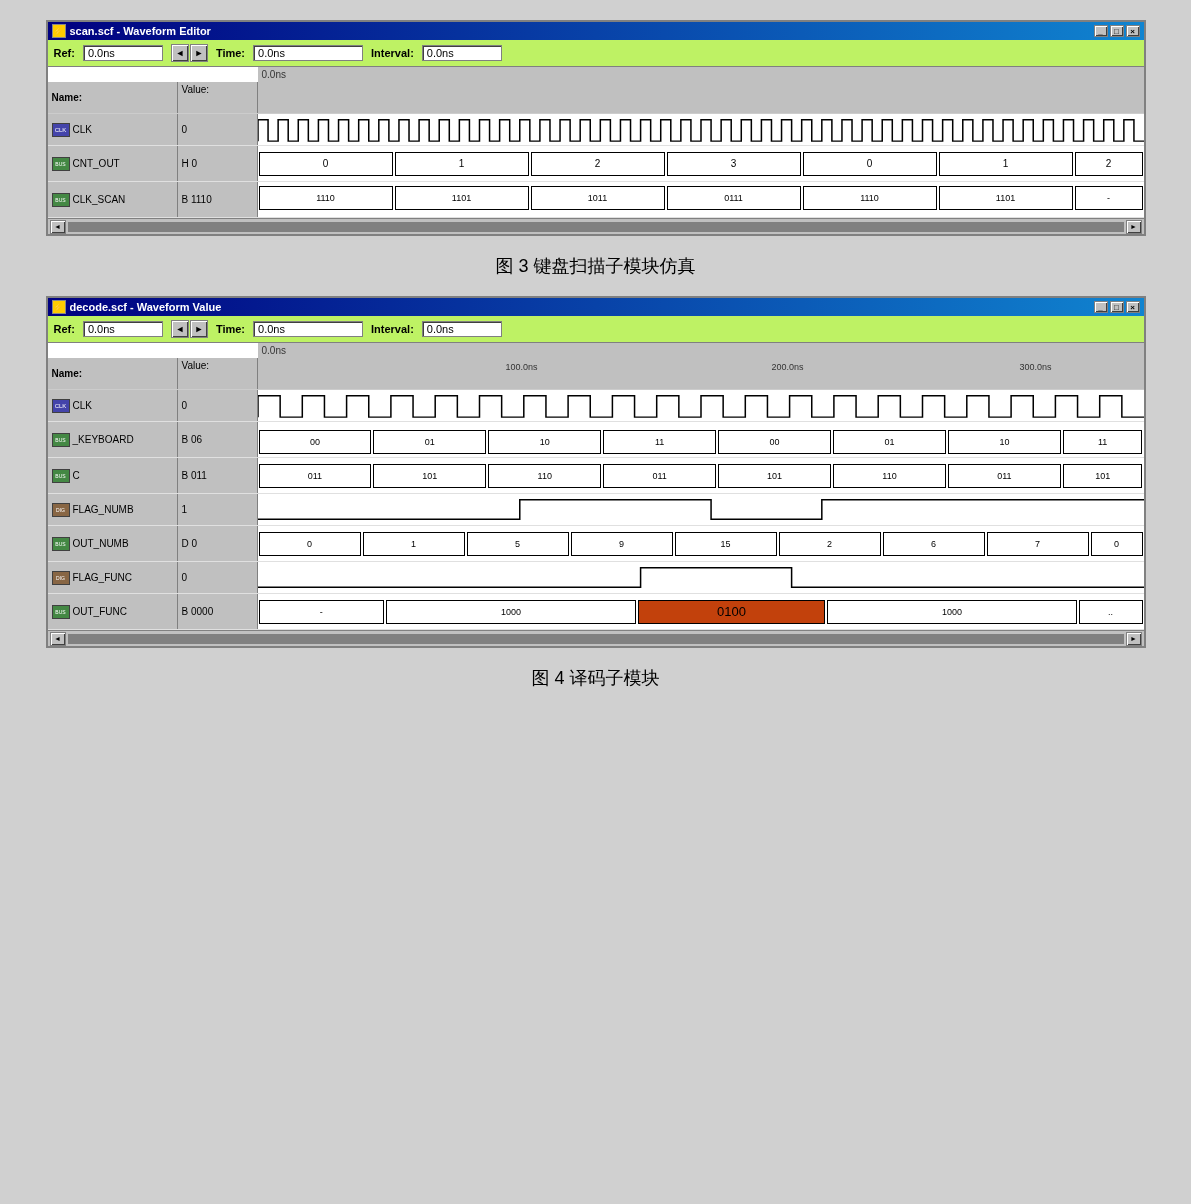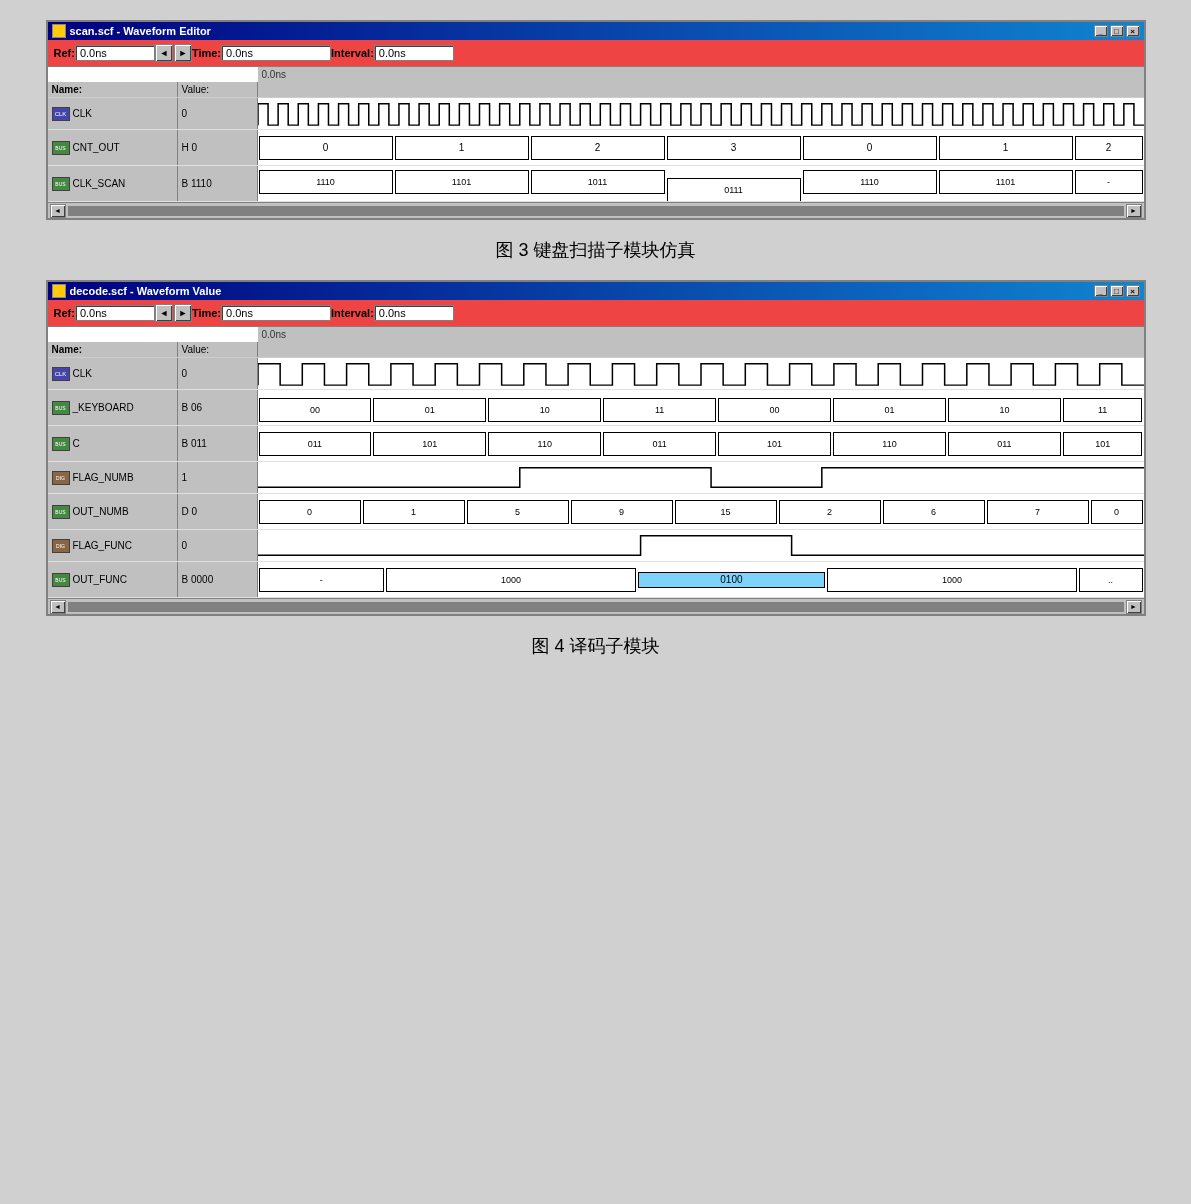--- a/index.html
+++ b/index.html
@@ -67,24 +67,25 @@
       box-shadow: inset 1px 1px #fff, inset -1px -1px #404040;
       font-size: 8px;
       cursor: pointer;
       display: flex;
       align-items: center;
       justify-content: center;
       color: #000;
     }
 
     .toolbar {
-      background: #ef4444;
+      background: #bef264;
       padding: 4px 6px;
       display: flex;
       align-items: center;
+      gap: 8px;
       border-bottom: 1px solid #808080;
     }
 
     .toolbar-label {
       font-size: 11px;
       font-weight: bold;
     }
 
     .toolbar-input {
       border: 1px solid #808080;
@@ -119,21 +120,21 @@
 
     .waveform-timeline {
       display: flex;
       border-bottom: 1px solid #ccc;
       background: #c0c0c0;
     }
 
     .waveform-name-col {
       width: 130px;
       min-width: 130px;
-      padding: 2px 4px;
+      padding: 10px 4px;
       font-size: 10px;
       font-weight: bold;
       border-right: 1px solid #808080;
     }
 
     .waveform-value-col {
       width: 80px;
       min-width: 80px;
       padding: 2px 4px;
       font-size: 10px;
@@ -350,21 +351,21 @@
           <div class="row-name">
             <div class="row-icon" style="background:#448844;font-size:5px;color:white">BUS</div>
             <span>CLK_SCAN</span>
           </div>
           <div class="row-value">B 1110</div>
           <div class="row-waveform" style="padding:4px 0">
             <div style="display:flex;width:100%;height:28px;align-items:flex-start">
               <div style="flex:1;height:24px;border:1px solid #000;display:flex;align-items:center;justify-content:center;font-size:9px;background:white;margin:0 1px">1110</div>
               <div style="flex:1;height:24px;border:1px solid #000;display:flex;align-items:center;justify-content:center;font-size:9px;background:white;margin:0 1px">1101</div>
               <div style="flex:1;height:24px;border:1px solid #000;display:flex;align-items:center;justify-content:center;font-size:9px;background:white;margin:0 1px">1011</div>
-              <div style="flex:1;height:24px;border:1px solid #000;display:flex;align-items:center;justify-content:center;font-size:9px;background:white;margin:8px 1px">0111</div>
+              <div style="flex:1;height:24px;border:1px solid #000;display:flex;align-items:center;justify-content:center;font-size:9px;background:white;margin:0 1px">0111</div>
               <div style="flex:1;height:24px;border:1px solid #000;display:flex;align-items:center;justify-content:center;font-size:9px;background:white;margin:0 1px">1110</div>
               <div style="flex:1;height:24px;border:1px solid #000;display:flex;align-items:center;justify-content:center;font-size:9px;background:white;margin:0 1px">1101</div>
               <div style="flex:0.5;height:24px;border:1px solid #000;display:flex;align-items:center;justify-content:center;font-size:9px;background:white;margin:0 1px;overflow:hidden">-</div>
             </div>
           </div>
         </div>
 
       </div>
 
       <div class="scrollbar-area">
@@ -405,20 +406,25 @@
 
     <div class="waveform-container">
 
       <div style="background:#c0c0c0; padding:2px 0; margin-left:210px; font-size:10px; color:#333; padding-left:4px;">
         <span>0.0ns</span>
       </div>
 
       <div class="waveform-timeline">
         <div class="waveform-name-col">Name:</div>
         <div class="waveform-value-col">Value:</div>
+        <div class="waveform-timeline-markers">
+          <span class="timeline-marker" style="left:28%">100.0ns</span>
+          <span class="timeline-marker" style="left:58%">200.0ns</span>
+          <span class="timeline-marker" style="left:86%">300.0ns</span>
+        </div>
       </div>
 
       <div class="waveform-rows">
 
         <div class="waveform-row">
           <div class="row-name">
             <div class="row-icon" style="background:#4444aa;font-size:6px;color:white">CLK</div>
             <span>CLK</span>
           </div>
           <div class="row-value">0</div>
@@ -525,21 +531,21 @@
         <div class="waveform-row" style="height:36px">
           <div class="row-name">
             <div class="row-icon" style="background:#448844;font-size:5px;color:white">BUS</div>
             <span>OUT_FUNC</span>
           </div>
           <div class="row-value">B 0000</div>
           <div class="row-waveform" style="padding:4px 0">
             <div style="display:flex;width:100%;height:28px;align-items:center">
               <div style="flex:1;height:24px;border:1px solid #000;display:flex;align-items:center;justify-content:center;font-size:9px;background:white;margin:0 1px">-</div>
               <div style="flex:2;height:24px;border:1px solid #000;display:flex;align-items:center;justify-content:center;font-size:9px;background:white;margin:0 1px">1000</div>
-              <div style="flex:1.5;height:16px;border:1px solid #000;display:flex;align-items:center;justify-content:center;font-size:10px;background:#7dd3fc;margin:0 1px">0100</div>
+              <div style="flex:1.5;height:24px;border:1px solid #000;display:flex;align-items:center;justify-content:center;font-size:13px;background:#c2410c;margin:0 1px">0100</div>
               <div style="flex:2;height:24px;border:1px solid #000;display:flex;align-items:center;justify-content:center;font-size:9px;background:white;margin:0 1px">1000</div>
               <div style="flex:0.5;height:24px;border:1px solid #000;display:flex;align-items:center;justify-content:center;font-size:9px;background:white;margin:0 1px;overflow:hidden">..</div>
             </div>
           </div>
         </div>
 
       </div>
 
       <div class="scrollbar-area">
         <div class="scrollbar-btn">◄</div>

